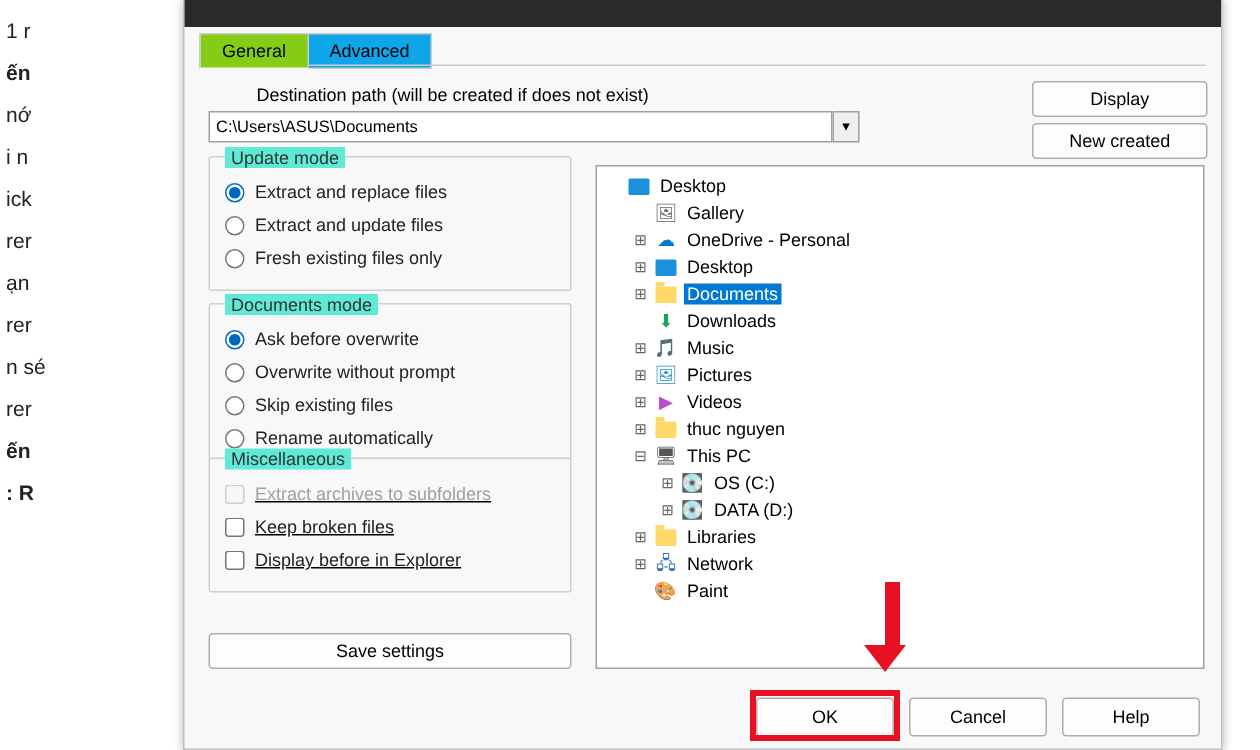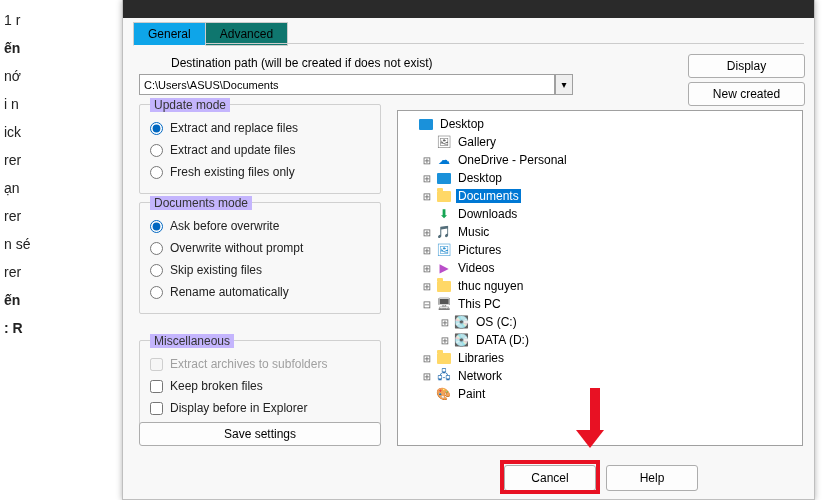--- a/index.html
+++ b/index.html
@@ -2,39 +2,39 @@
 <html><head>
 <meta charset="utf-8">
 <style>
 * { box-sizing: border-box; margin: 0; padding: 0; font-family: "Segoe UI", Tahoma, sans-serif; }
 html, body { width: 840px; height: 500px; overflow: hidden; background: #fff; }
 .page-bg { position: absolute; left: 0; top: 0; width: 100px; height: 500px; background: #fff; color: #222; font-size: 14px; padding: 6px 4px; line-height: 28px; }
 .page-bg .line { white-space: nowrap; }
 .dialog { position: absolute; left: 122px; top: 0; width: 693px; height: 500px; background: #f8f8f8; border: 1px solid #bfbfbf; border-top: none; box-shadow: 0 0 6px rgba(0,0,0,0.3); }
 .titlebar-strip { position:absolute; left:0; top:0; width:100%; height:18px; background:#2a2a2a; }
 .tabs { position: absolute; top: 22px; left: 10px; display: flex; font-size: 12px; }
-.tab { padding: 4px 14px; border: 1px solid #ccc; background: #0f766e; margin-right: -1px; cursor: pointer; }
-.tab.active { background: #0ea5e9; border-bottom: 1px solid #f8f8f8; position: relative; z-index: 2; }
+.tab { padding: 4px 14px; border: 1px solid #ccc; background: #0ea5e9; margin-right: -1px; cursor: pointer; }
+.tab.active { background: #84cc16; border-bottom: 1px solid #f8f8f8; position: relative; z-index: 2; }
 .tab-border { position:absolute; top:43px; left:10px; right:10px; border-bottom:1px solid #ccc; }
 .dest-label { position:absolute; top:56px; left:16px; font-size:12px;margin-left:32px; }
 .dest-input { position:absolute; top:74px; left:16px; width:416px; height:21px; border:1px solid #a0a0a0; background:#fff; font-size:11px; padding:0 4px; }
 .dest-dd { position:absolute; top:74px; left:432px; width:18px; height:21px; border:1px solid #a0a0a0; background:#efefef; text-align:center; font-size:10px; line-height:19px; cursor:pointer; }
 .btn { position:absolute; height:24px; background:#fdfdfd; border:1px solid #adadad; font-size:12px; text-align:center; line-height:22px; cursor:pointer; border-radius:3px; }
 .btn-display { top:54px; left:565px; width:117px; }
 .btn-newfolder { top:82px; left:565px; width:117px; }
 .group { position:absolute; left:16px; border:1px solid #d0d0d0; border-radius:2px; padding:8px 10px 10px 10px; font-size:12px; background:#f8f8f8; }
-.group-title { position:relative; top:-15px; left:0; background:#c4b5fd; padding:0 4px; display:inline-block; color:#333; }
+.group-title { position:relative; top:-15px; left:0; background:#5eead4; padding:0 4px; display:inline-block; color:#333; }
 .group .opts { margin-top:-10px; }
 .radio-row, .check-row { display:flex; align-items:center; height:22px; color:#222; }
 .radio-row input, .check-row input { margin-right:7px; width:13px; height:13px; accent-color:#0067c0; }
 .radio-row input[type=radio]:checked { accent-color:#0067c0; }
 .check-row.disabled { color:#a0a0a0; }
 .group-update { top:104px; width:242px; height:90px; }
 .group-overwrite { top:202px; width:242px; height:112px; }
-.group-misc { top:340px; width:242px; height:90px; }
+.group-misc { top:305px; width:242px; height:90px;text-decoration:underline; }
 .btn-save { top:422px; left:16px; width:242px; }
 .tree-pane { position:absolute; top:110px; left:274px; width:406px; height:336px; border:1px solid #a0a0a0; background:#fff; overflow:auto; font-size:12px; padding:4px 0; }
 .tree-row { display:flex; align-items:center; height:18px; white-space:nowrap; cursor:pointer; }
 .expander { width:14px; text-align:center; color:#666; font-size:10px; user-select:none; }
 .expander.empty { color:transparent; }
 .t-icon { width:16px; height:16px; display:inline-flex; align-items:center; justify-content:center; margin:0 4px 0 2px; font-size:12px; }
 .t-label { padding:0 2px; }
 .t-label.selected { background:#0078d4; color:#fff; }
 .footer-btns { position:absolute; bottom:8px; left:381px; display:flex; gap:10px; }
 .footer-btns .btn { position:static; width:92px; height:26px; line-height:24px; }
@@ -250,17 +250,18 @@
         <span class="t-label">Paint</span>
       </div>
   </div>
 
   <div class="arrow-ann">
     <div class="shaft"></div>
       <div class="head"></div>
   </div>
 
   <div class="footer-btns">
+    <div class="btn">OK</div>
     <div class="btn">Cancel</div>
     <div class="btn">Help</div>
   </div>
   <div class="ok-highlight"></div>
 </div>
 
 </body></html>

